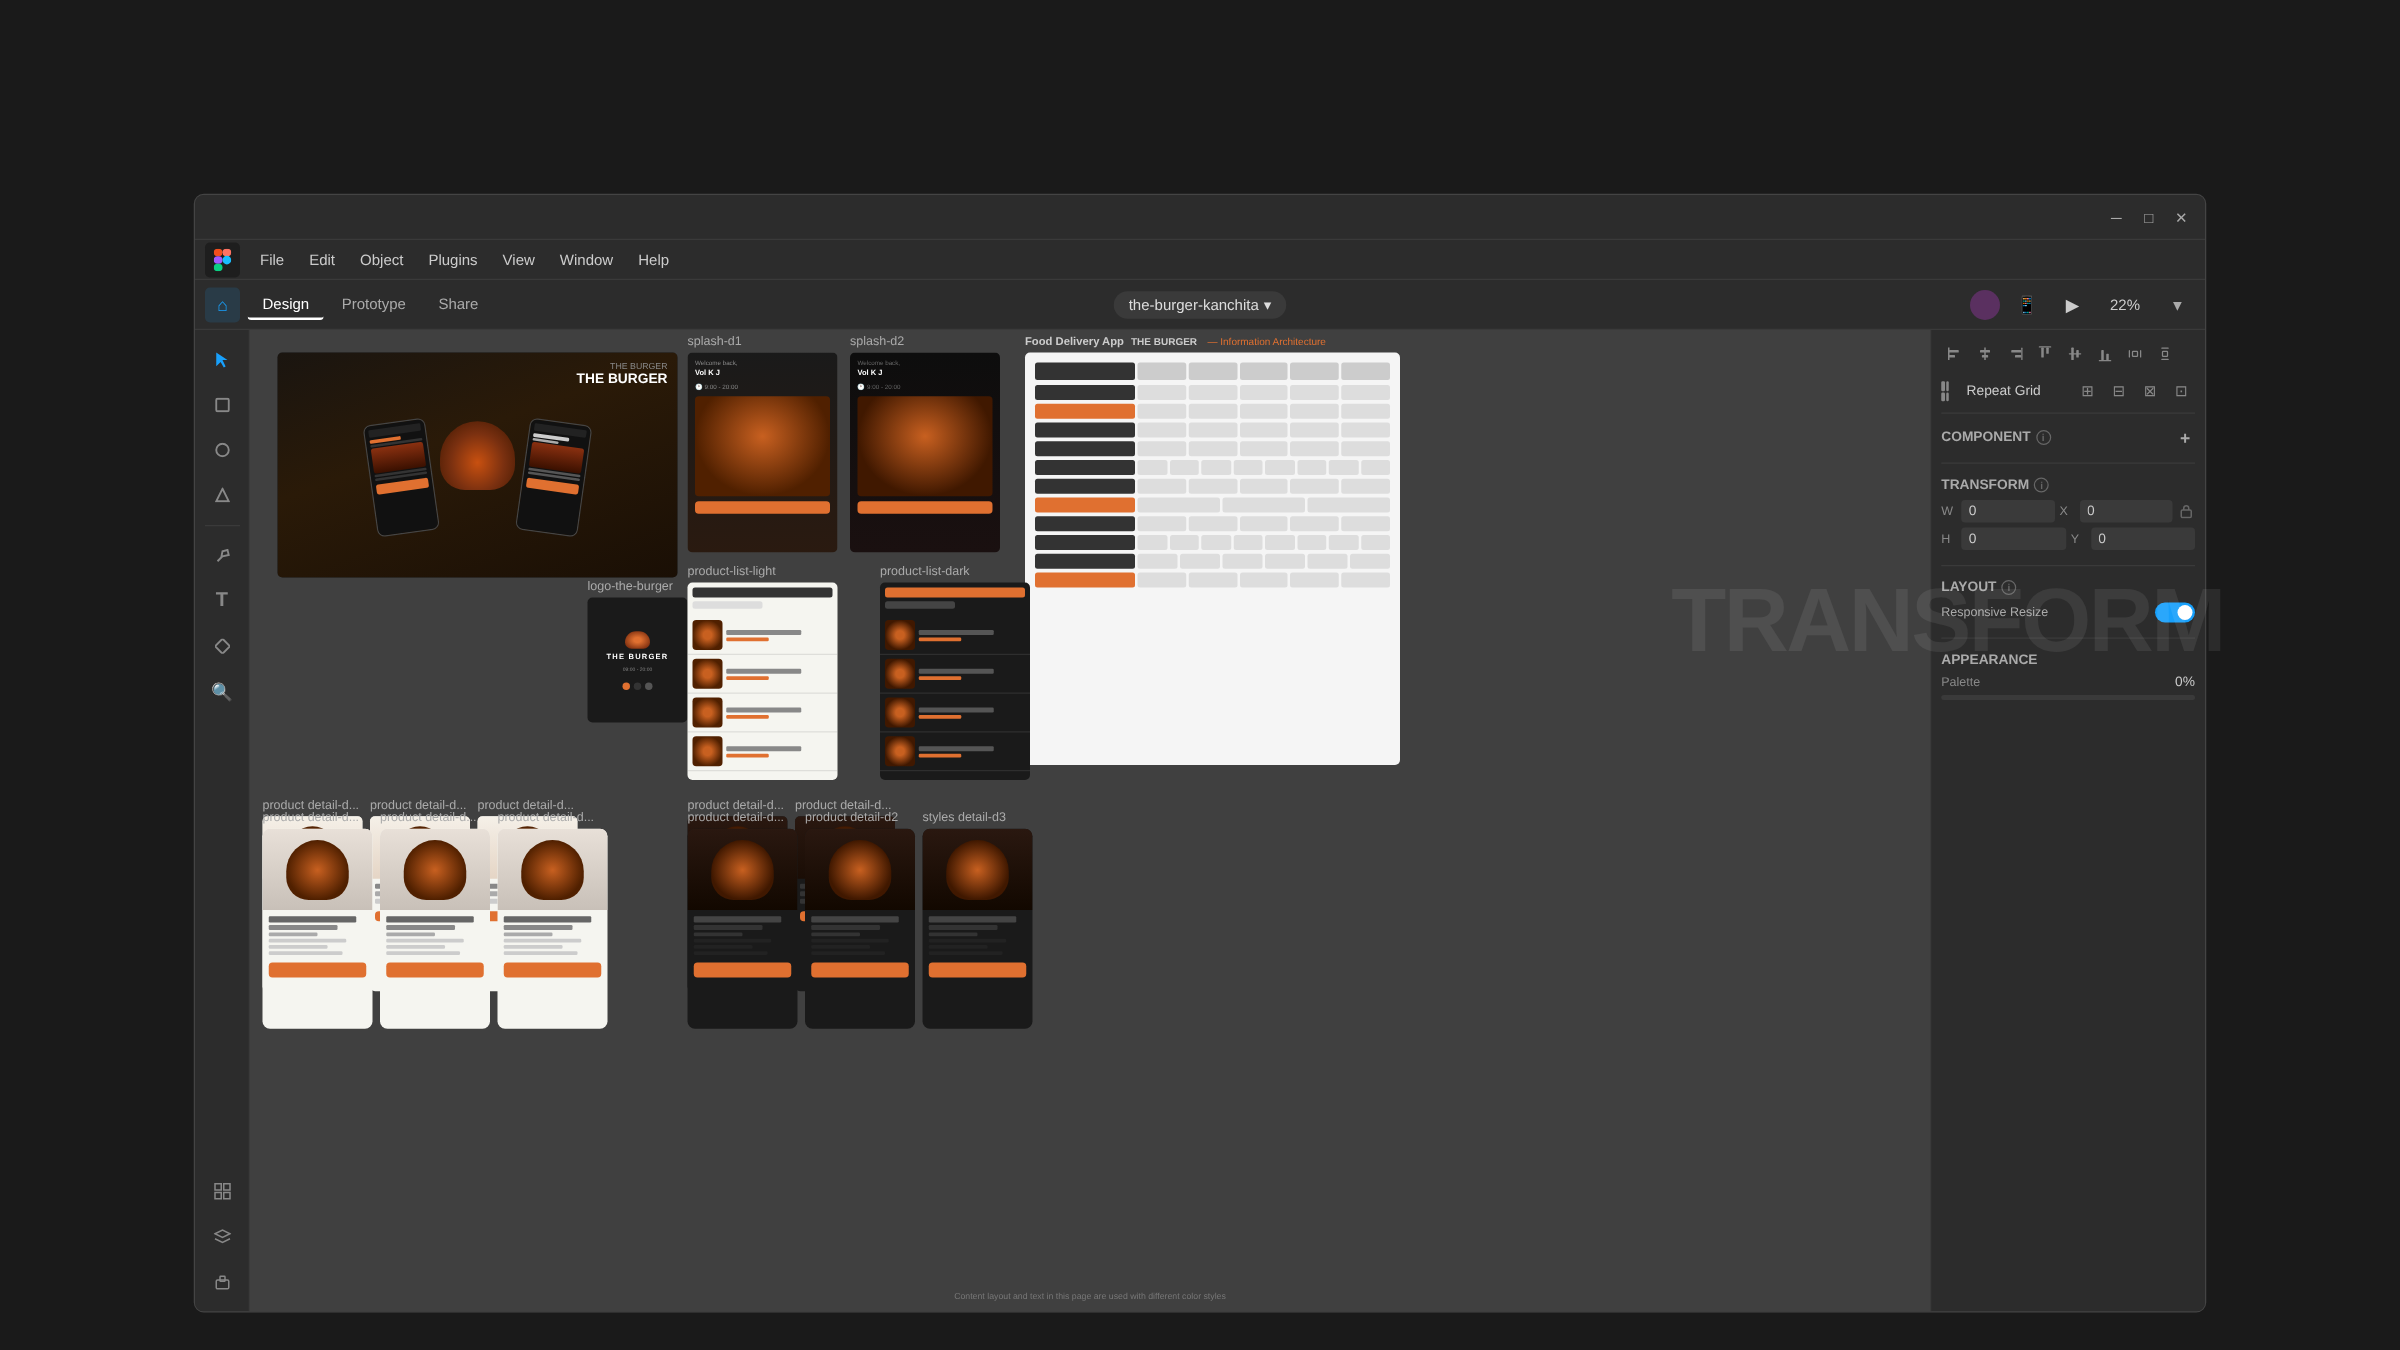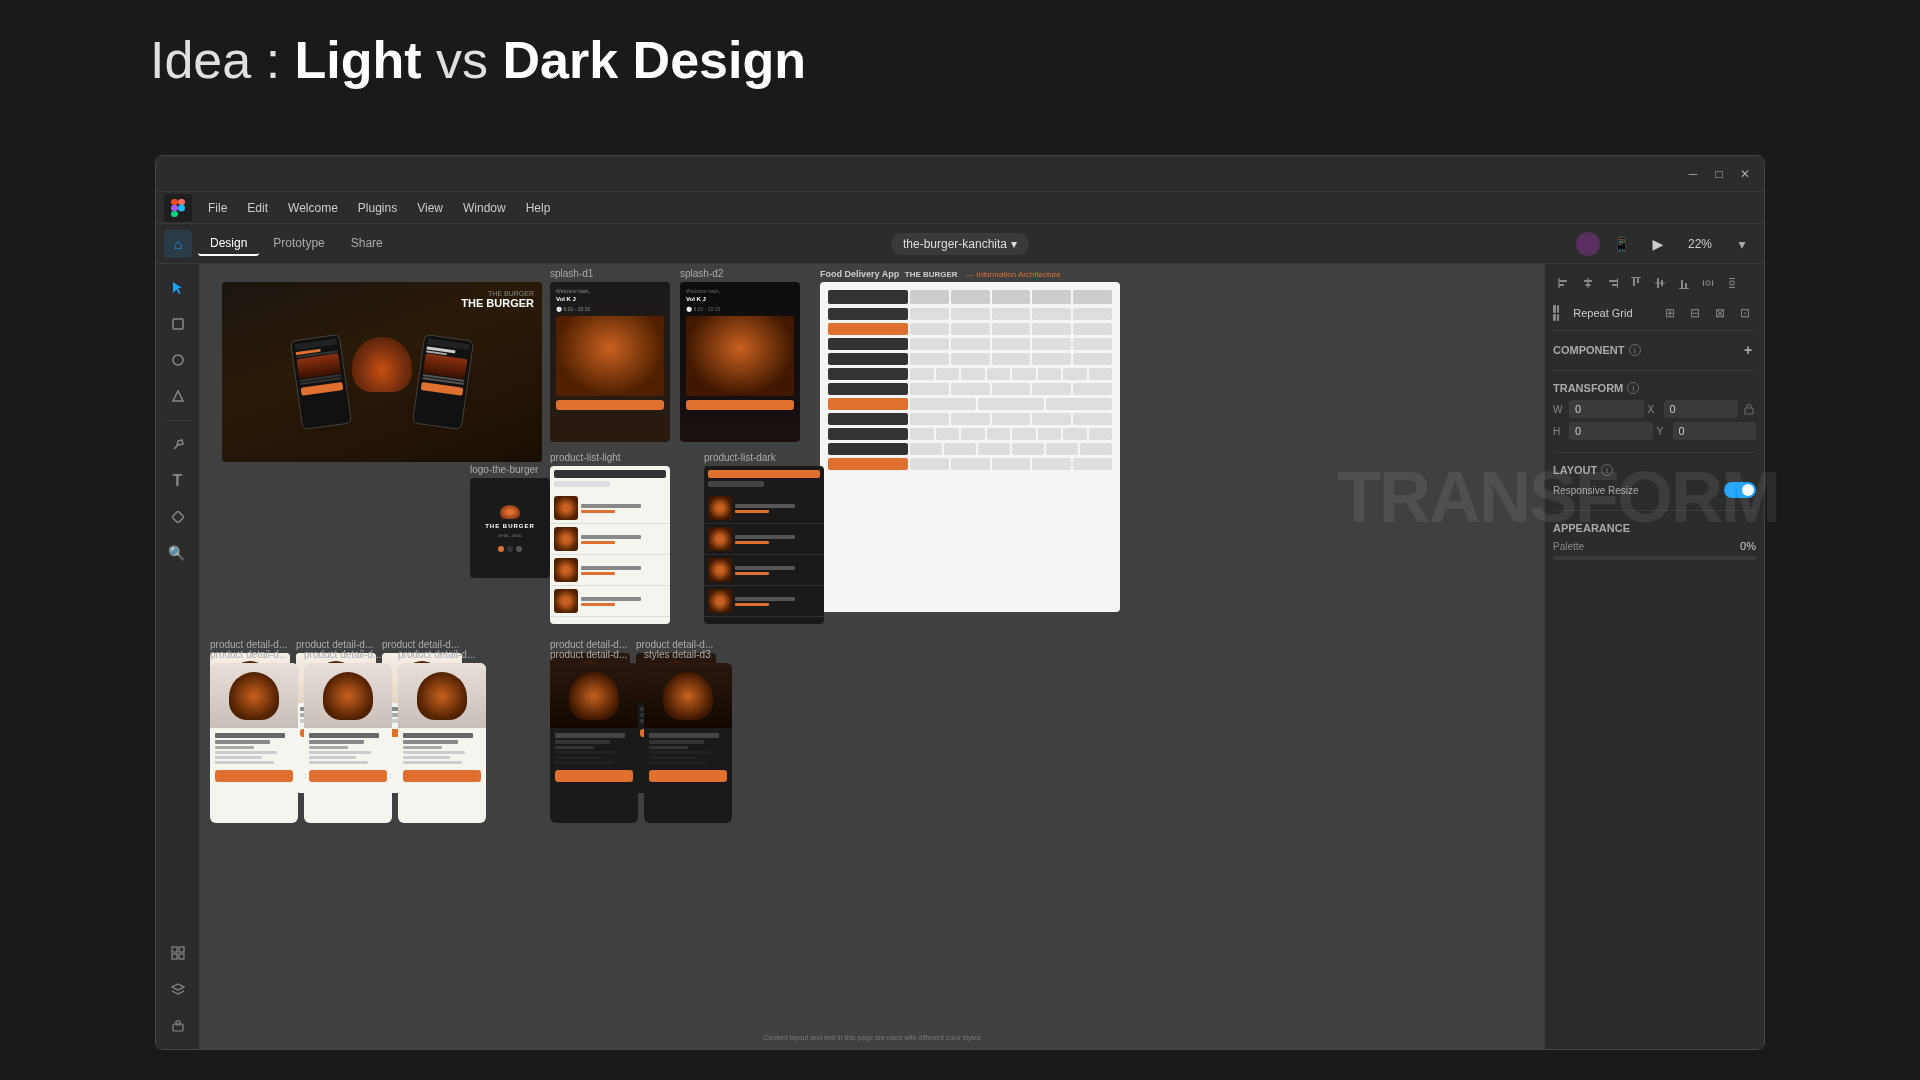--- a/index.html
+++ b/index.html
@@ -589,23 +589,20 @@
       font-weight: 900;
       color: rgba(255,255,255,0.08);
       letter-spacing: -2px;
       text-transform: uppercase;
     }
   </style>
 </head>
 <body>
 
 <div class="top-section">
-  <div class="page-title">
-    <span>Idea : </span><strong>Light</strong><span> vs </span><strong>Dark Design</strong>
-  </div>
 </div>
 
 <div class="figma-window">
 
   <div class="title-bar">
     <div class="window-controls">
       <div class="win-btn">─</div>
       <div class="win-btn">□</div>
       <div class="win-btn">✕</div>
     </div>
@@ -616,21 +613,21 @@
       <svg width="14" height="18" viewBox="0 0 14 18" fill="none">
         <rect x="0" y="0" width="7" height="6" rx="3" fill="#F24E1E"></rect>
         <rect x="7" y="0" width="7" height="6" rx="3" fill="#FF7262"></rect>
         <rect x="0" y="6" width="7" height="6" rx="3" fill="#A259FF"></rect>
         <rect x="0" y="12" width="7" height="6" rx="3" fill="#0ACF83"></rect>
         <circle cx="10.5" cy="9" r="3.5" fill="#1ABCFE"></circle>
       </svg>
     </div>
     <div class="menu-item">File</div>
     <div class="menu-item">Edit</div>
-    <div class="menu-item">Welcome</div>
+    <div class="menu-item">Object</div>
     <div class="menu-item">Plugins</div>
     <div class="menu-item">View</div>
     <div class="menu-item">Window</div>
     <div class="menu-item">Help</div>
   </div>
 
   <div class="toolbar">
     <div class="toolbar-left">
       <div class="tool-btn active">⌂</div>
       <div class="tab-group">
@@ -1161,20 +1158,37 @@
                 <div style="height:4px;background:#333;border-radius:1px;width:70%;"></div>
                 <div style="height:3px;background:#333;border-radius:1px;width:50%;"></div>
                 <div style="height:3px;background:#222;border-radius:1px;width:80%;"></div>
                 <div style="height:3px;background:#222;border-radius:1px;width:60%;"></div>
                 <div style="height:3px;background:#222;border-radius:1px;width:75%;"></div>
                 <div style="height:12px;background:#e07030;border-radius:3px;margin-top:4px;"></div>
               </div>
             </div>
           </div>
           <div>
+            <div class="frame-label">product detail-d2</div>
+            <div style="width:88px;height:160px;background:#1a1a1a;border-radius:6px;overflow:hidden;">
+              <div style="height:65px;background:linear-gradient(180deg,#2a1810 0%,#120800 100%);display:flex;align-items:center;justify-content:center;">
+                <div style="width:50px;height:48px;background:radial-gradient(ellipse,#c86020 0%,#401800 70%);border-radius:25px 25px 18px 18px;"></div>
+              </div>
+              <div style="padding:5px;display:flex;flex-direction:column;gap:2px;">
+                <div style="height:5px;background:#444;border-radius:1px;width:90%;"></div>
+                <div style="height:4px;background:#333;border-radius:1px;width:70%;"></div>
+                <div style="height:3px;background:#333;border-radius:1px;width:50%;"></div>
+                <div style="height:3px;background:#222;border-radius:1px;width:80%;"></div>
+                <div style="height:3px;background:#222;border-radius:1px;width:60%;"></div>
+                <div style="height:3px;background:#222;border-radius:1px;width:75%;"></div>
+                <div style="height:12px;background:#e07030;border-radius:3px;margin-top:4px;"></div>
+              </div>
+            </div>
+          </div>
+          <div>
             <div class="frame-label">styles detail-d3</div>
             <div style="width:88px;height:160px;background:#1a1a1a;border-radius:6px;overflow:hidden;">
               <div style="height:65px;background:linear-gradient(180deg,#2a1810 0%,#120800 100%);display:flex;align-items:center;justify-content:center;">
                 <div style="width:50px;height:48px;background:radial-gradient(ellipse,#c86020 0%,#401800 70%);border-radius:25px 25px 18px 18px;"></div>
               </div>
               <div style="padding:5px;display:flex;flex-direction:column;gap:2px;">
                 <div style="height:5px;background:#444;border-radius:1px;width:90%;"></div>
                 <div style="height:4px;background:#333;border-radius:1px;width:70%;"></div>
                 <div style="height:3px;background:#333;border-radius:1px;width:50%;"></div>
                 <div style="height:3px;background:#222;border-radius:1px;width:80%;"></div>

